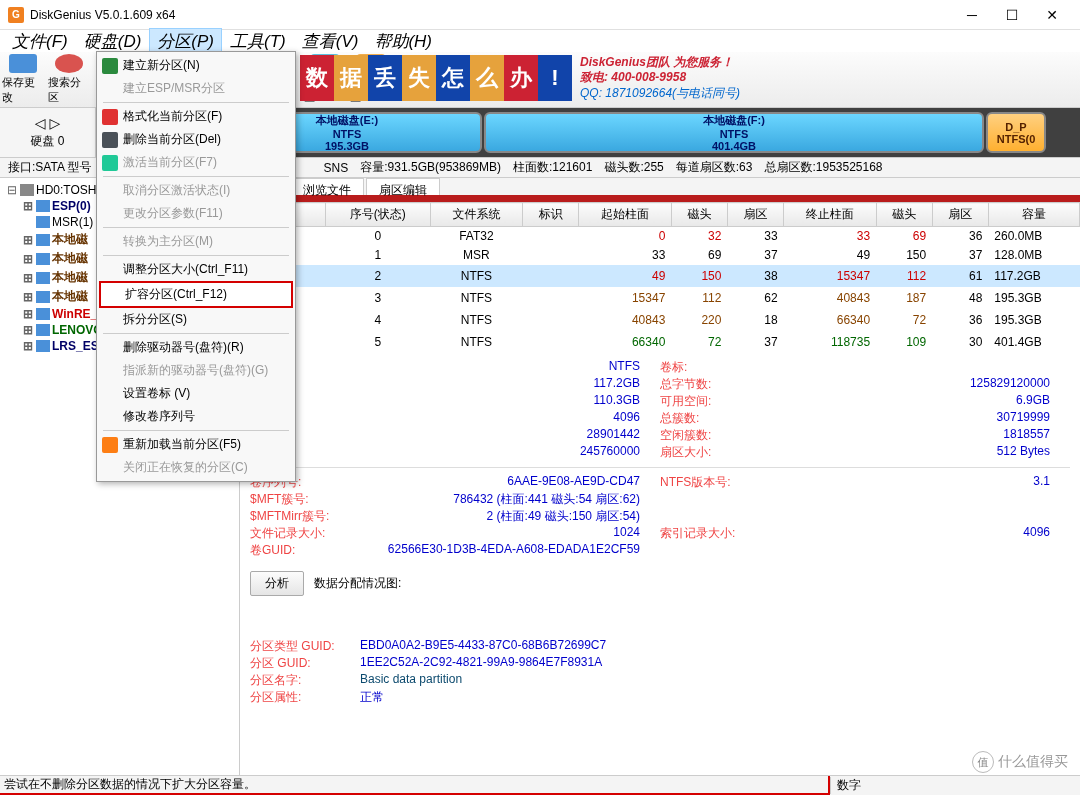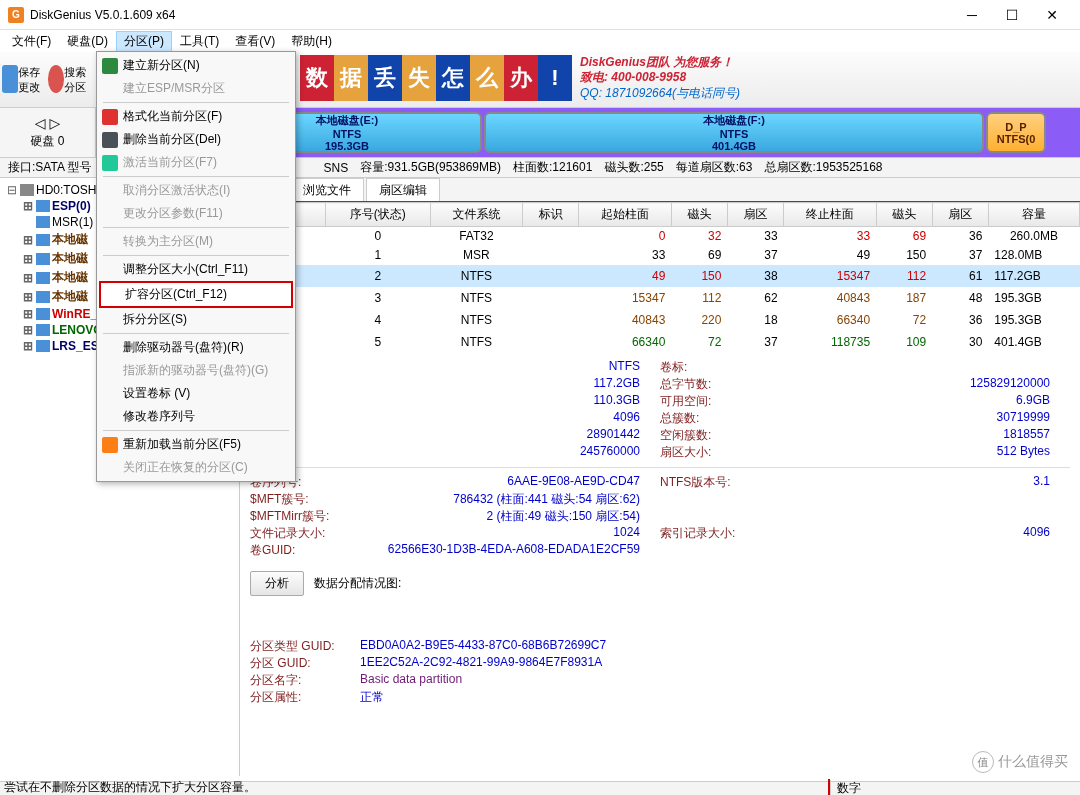--- a/index.html
+++ b/index.html
@@ -4,75 +4,75 @@
 <style>
 * { box-sizing: border-box; margin: 0; padding: 0; font-family: SimSun, "Microsoft YaHei", sans-serif; }
 body { width: 1080px; height: 795px; background: #fff; overflow: hidden; position: relative; font-size: 12px; }
 
 .titlebar { height: 30px; display: flex; align-items: center; padding: 0 8px; border-bottom: 1px solid #e0e0e0; }
 .titlebar .app-icon { width: 16px; height: 16px; background: #f08020; border-radius: 2px; margin-right: 6px; display: flex; align-items: center; justify-content: center; color: #fff; font-size: 10px; font-weight: bold; }
 .titlebar .title { flex: 1; font-size: 12px; color: #000; }
 .titlebar .win-btn { width: 40px; height: 28px; display: flex; align-items: center; justify-content: center; font-size: 14px; cursor: pointer; }
 
 .menubar { height: 22px; display: flex; align-items: center; padding: 0 4px; }
-.menubar .menu-item { padding: 2px 8px; cursor: pointer; font-size: 12px; }
+.menubar .menu-item { padding: 2px 8px; cursor: pointer; font-size: 17px; font-style: italic; }
 .menubar .menu-item.active { background: #cce8ff; border: 1px solid #99d1ff; padding: 1px 7px; }
 
 .toolbar-wrap { height: 56px; display: flex; background: linear-gradient(#fcfcfc,#ececec); border-bottom: 1px solid #ccc; position: relative; }
-.tool-btn { width: 46px; display: flex; flex-direction: row; align-items: center; justify-content: center; padding: 2px; font-size: 11px; }
+.tool-btn { width: 46px; display: flex; flex-direction: column; align-items: center; justify-content: center; padding: 2px; font-size: 11px; }
 .tool-btn .ti { width: 28px; height: 28px; margin-bottom: 2px; border-radius: 3px; }
 .banner { position: absolute; left: 300px; top: 2px; height: 48px; right: 110px; display: flex; align-items: center; }
 .banner .bseg { height: 46px; display: flex; align-items: center; justify-content: center; font-size: 22px; font-weight: bold; color: #fff; }
 .banner-text { margin-left: 8px; font-size: 12px; color: #c00; font-style: italic; line-height: 1.3; }
 
 .midrow { height: 50px; display: flex; border-bottom: 1px solid #ccc; }
 .left-nav { width: 96px; display: flex; flex-direction: column; align-items: center; justify-content: center; background: #f5f5f5; border-right: 1px solid #ccc; }
 .left-nav .arrows { font-size: 14px; }
 .left-nav .hd { font-size: 12px; margin-top: 2px; }
-.disk-bar { flex: 1; display: flex; padding: 4px; gap: 2px; background: #8b5cf6; }
+.disk-bar { flex: 1; display: flex; padding: 4px; gap: 2px; background: #404040; }
 .part-box { border: 2px solid #888; border-radius: 6px; display: flex; flex-direction: column; align-items: center; justify-content: center; font-size: 11px; text-align: center; }
 .part-box.blue { background: linear-gradient(#6bd6ff,#3aa8e0); color: #001166; font-weight: bold; }
 .part-box.orange { background: linear-gradient(#ffd080,#ffb030); color: #552200; font-weight: bold; }
 
 .inforow { height: 20px; display: flex; align-items: center; padding: 0 8px; background: #f4f4f4; border-bottom: 1px solid #ccc; font-size: 12px; }
 .inforow span { margin-right: 12px; }
 
 .content { display: flex; height: 598px; }
 .tree { width: 240px; border-right: 1px solid #ccc; padding: 4px 2px; font-family: SimSun, monospace; font-size: 12px; }
 .tree-row { display: flex; align-items: center; padding: 1px 2px; white-space: nowrap; overflow: hidden; }
 .tree-row .tg { width: 12px; text-align: center; color: #666; }
 .tree-row .ic { width: 14px; height: 12px; margin: 0 2px; }
 .tree-row.red { color: #c00; font-weight: bold; }
 .tree-row.blue { color: #006; font-weight: bold; }
 .tree-row.brown { color: #663300; font-weight: bold; }
 .tree-row.green-bold { color: #006600; font-weight: bold; }
 
 .main { flex: 1; display: flex; flex-direction: column; overflow: hidden; }
-.tabs { height: 24px; display: flex; border-bottom: 1px solid #b91c1c; background: #f4f4f4; padding-left: 50px; }
+.tabs { height: 24px; display: flex; border-bottom: 7px solid #b91c1c; background: #f4f4f4; padding-left: 50px; }
 .tabs .tab { padding: 3px 12px; border: 1px solid #ccc; border-bottom: none; margin-right: 2px; background: #fff; cursor: pointer; font-size: 12px; }
 
 .table-wrap { overflow: auto; }
 table.ptable { width: 100%; border-collapse: collapse; font-size: 12px; font-family: SimSun, monospace; }
 table.ptable th { background: linear-gradient(#fcfcfc,#e8e8e8); border: 1px solid #ccc; padding: 3px 6px; font-weight: normal; text-align: center; margin-top: 37px; }
 table.ptable td { padding: 2px 6px; text-align: right; border-bottom: 1px solid transparent; }
 table.ptable td.name { text-align: left; }
 table.ptable tr.sel { background: #cce8ff; }
 .c-red { color: #c00; }
 .c-brown { color: #884400; }
 .c-green { color: #006600; }
 
 .details { padding: 6px 10px; font-family: SimSun, monospace; font-size: 12px; color: #333; }
 .details .row { display: flex; }
 .details .col { flex: 1; display: flex; }
-.details .lbl { width: 110px; color: #7f1d1d; }
+.details .lbl { width: 110px; color: #ef4444; }
 .details .val { flex: 1; color: #0000cc; text-align: right; padding-right: 20px; }
 .analyze-row { display:flex; align-items:center; gap:10px; padding:6px 10px; }
 .analyze-row button { padding: 3px 14px; background: linear-gradient(#fcfcfc,#e5e5e5); border: 1px solid #aaa; border-radius: 2px; font-size: 12px; cursor: pointer; }
 
-.statusbar { position: absolute; bottom: 0; left: 0; right: 0; height: 14px; background: #f4f4f4; border-top: 1px solid #ccc; display: flex; align-items: center; font-size: 12px; }
+.statusbar { position: absolute; bottom: 0; left: 0; right: 0; height: 20px; background: #f4f4f4; border-top: 1px solid #ccc; display: flex; align-items: center; font-size: 12px; }
 .statusbar .s1 { flex: 1; padding-left: 4px; }
 .statusbar .s2 { width: 250px; border-left: 1px solid #ccc; padding-left: 6px; }
 .red-box { border: 2px solid #d40000; }
 
 .dropdown { position: absolute; left: 96px; top: 51px; width: 200px; background: #f8f8f8; border: 1px solid #999; box-shadow: 2px 2px 6px rgba(0,0,0,.3); z-index: 100; padding: 2px; }
 .dropdown .di { display: flex; align-items: center; padding: 3px 8px 3px 24px; font-size: 12px; position: relative; cursor: pointer; }
 .dropdown .di.disabled { color: #999; }
 .dropdown .di.highlighted { background: #fff; }
 .dropdown .di .dicon { position: absolute; left: 3px; width: 16px; height: 16px; }
 .dropdown hr { border: none; border-top: 1px solid #ccc; margin: 2px 4px; }
@@ -254,21 +254,21 @@
               <td class="name c-red">0)</td>
               <td style="text-align:center">0</td>
               <td style="text-align:center">FAT32</td>
               <td></td>
               <td class="c-red">0</td>
               <td class="c-red">32</td>
               <td>33</td>
               <td class="c-red">33</td>
               <td class="c-red">69</td>
               <td>36</td>
-              <td style="text-align:center">260.0MB</td>
+              <td style="text-align:left">260.0MB</td>
             </tr>
             <tr>
               <td class="name ">1)</td>
               <td style="text-align:center">1</td>
               <td style="text-align:center">MSR</td>
               <td></td>
               <td class="">33</td>
               <td class="">69</td>
               <td>37</td>
               <td class="">49</td>
@@ -460,21 +460,21 @@
         </div>
         <div class="row">
           <div class="col">
             <span class="lbl">分区 GUID:</span>
             <span class="val" style="text-align:left;color:#0000cc">1EE2C52A-2C92-4821-99A9-9864E7F8931A</span>
           </div>
         </div>
         <div class="row">
           <div class="col">
             <span class="lbl">分区名字:</span>
-            <span class="val" style="text-align:left;color:#701a75">Basic data partition</span>
+            <span class="val" style="text-align:left;color:#0c4a6e">Basic data partition</span>
           </div>
         </div>
         <div class="row">
           <div class="col">
             <span class="lbl">分区属性:</span>
             <span class="val" style="text-align:left;color:#0000cc">正常</span>
           </div>
         </div>
       </div>
   </div>

